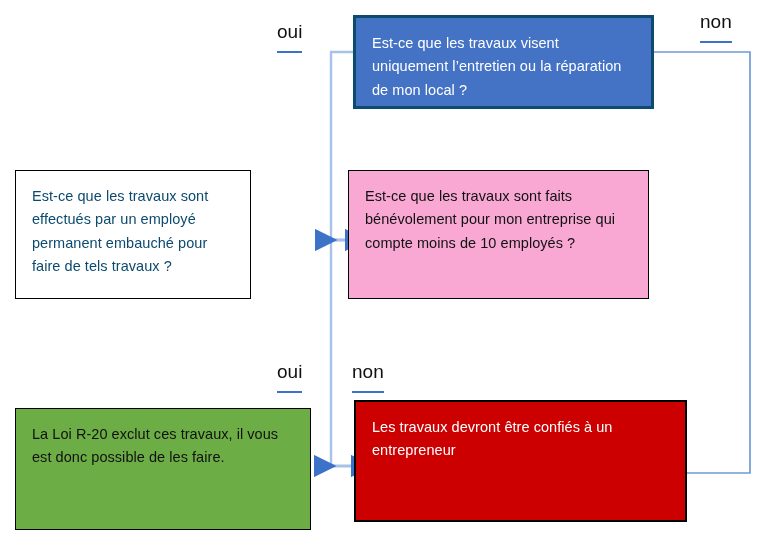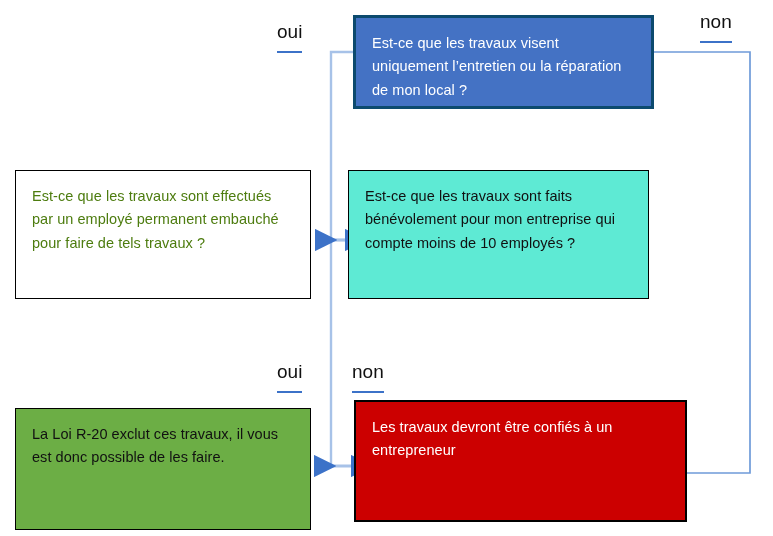--- a/index.html
+++ b/index.html
@@ -40,33 +40,33 @@
     height: 94px;
     background: #4472C4;
     border: 3px solid #0c4a6e;
     color: #ffffff;
     margin-top: 8px;
   }
 
   .node-question-left {
     left: 15px;
     top: 170px;
-    width: 296px;
+    width: 236px;
     height: 129px;
     background: #ffffff;
     border: 1.6px solid #000000;
-    color: #4d7c0f;
+    color: #0c4a6e;
   }
 
   .node-question-right {
     left: 348px;
     top: 170px;
     width: 301px;
     height: 129px;
-    background: #5eead4;
+    background: #f9a8d4;
     border: 1.6px solid #000000;
     color: #111111;
   }
 
   .node-result-green {
     left: 15px;
     top: 400px;
     width: 296px;
     height: 122px;
     background: #6CAE45;

